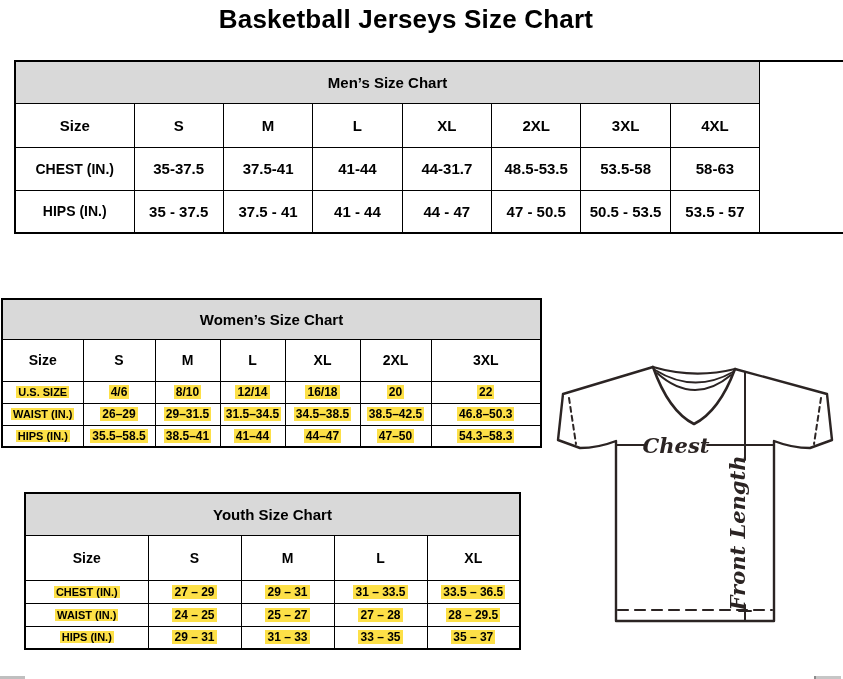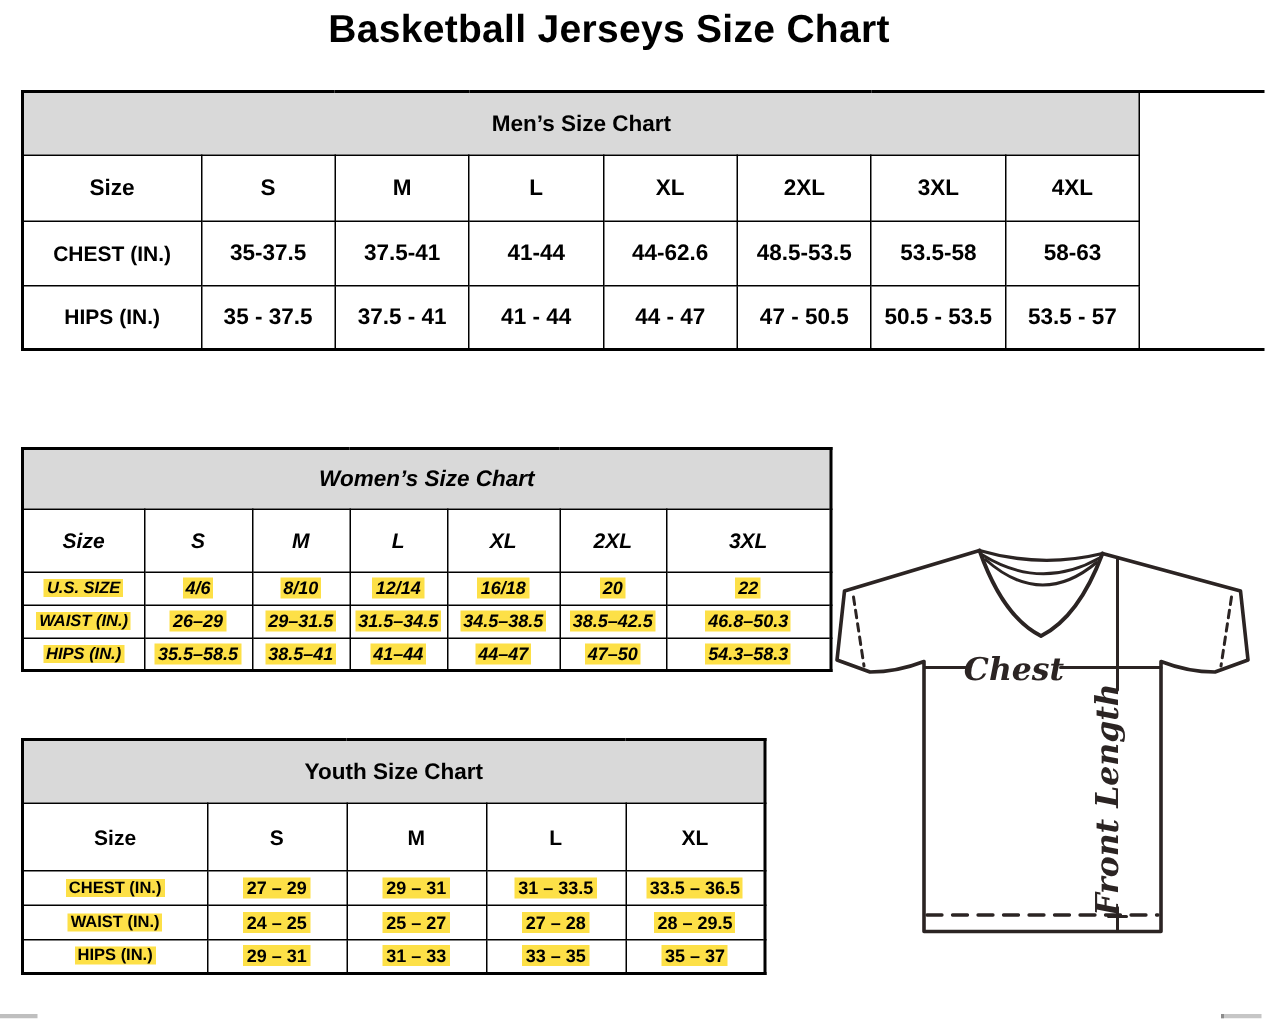--- a/index.html
+++ b/index.html
@@ -20,27 +20,27 @@
     font-weight:bold;padding:0;overflow:hidden;white-space:nowrap;
   }
   td.bar{background:#d9d9d9;font-size:15px;}
   
   .men{left:14px;top:60px;width:836px;padding-left:24px;}
   .men tr.bar-row{height:42px;}
   .men tr.size-row{height:44px;font-size:15px;}
   .men tr.data-row{height:43px;font-size:15px;}
   .men td.rowlabel{font-size:14px;}
   
-  .women{left:14px;top:298px;width:539px;font-style:italic;}
+  .women{left:1px;top:298px;width:539px;}
   .women tr.bar-row{height:40px;}
   .women tr.size-row{height:42px;font-size:14px;}
   .women tr.data-row{height:22px;font-size:12px;}
   .women td.rowlabel{font-size:11px;}
   
-  .youth{left:14px;top:492px;width:495px;}
+  .youth{left:24px;top:492px;width:495px;}
   .youth tr.bar-row{height:42px;}
   .youth tr.size-row{height:45px;font-size:14px;}
   .youth tr.data-row{height:23px;font-size:12px;}
   .youth td.rowlabel{font-size:11px;}
   .hl{background:#fde047;padding:0 2px;}
   
   .jersey{position:absolute;left:550px;top:353px;width:293px;height:302px;}
   .jersey-label{
     font-family:"DejaVu Serif", serif;font-style:italic;font-weight:bold;
     font-size:21px;
@@ -78,21 +78,21 @@
     <td>XL</td>
     <td>2XL</td>
     <td>3XL</td>
     <td>4XL</td>
   </tr>
   <tr class="data-row">
     <td class="rowlabel">CHEST (IN.)</td>
     <td>35-37.5</td>
     <td>37.5-41</td>
     <td>41-44</td>
-    <td>44-62.6</td>
+    <td>44-31.7</td>
     <td>48.5-53.5</td>
     <td>53.5-58</td>
     <td>58-63</td>
   </tr>
   <tr class="data-row">
     <td class="rowlabel">HIPS (IN.)</td>
     <td>35 - 37.5</td>
     <td>37.5 - 41</td>
     <td>41 - 44</td>
     <td>44 - 47</td>

